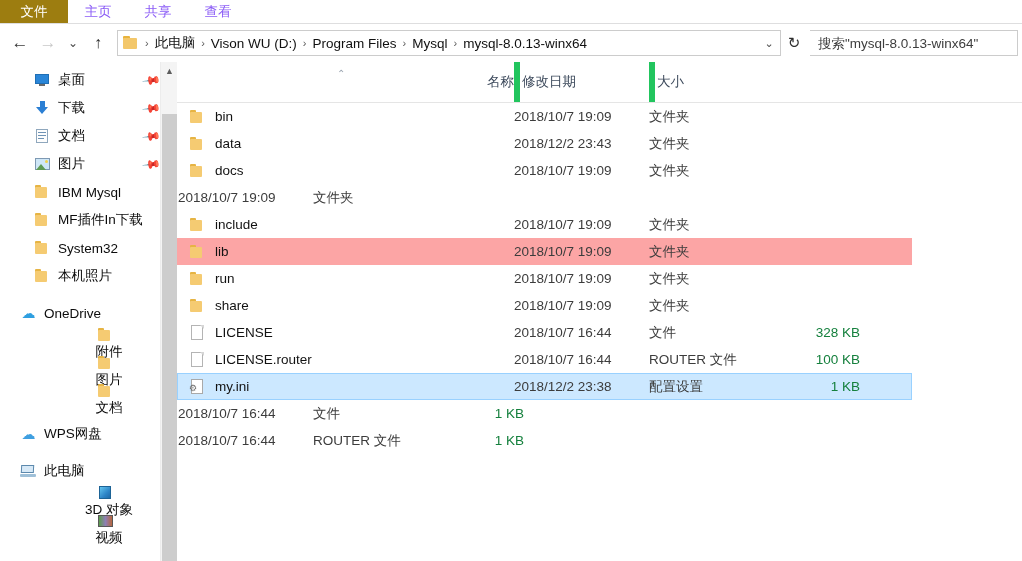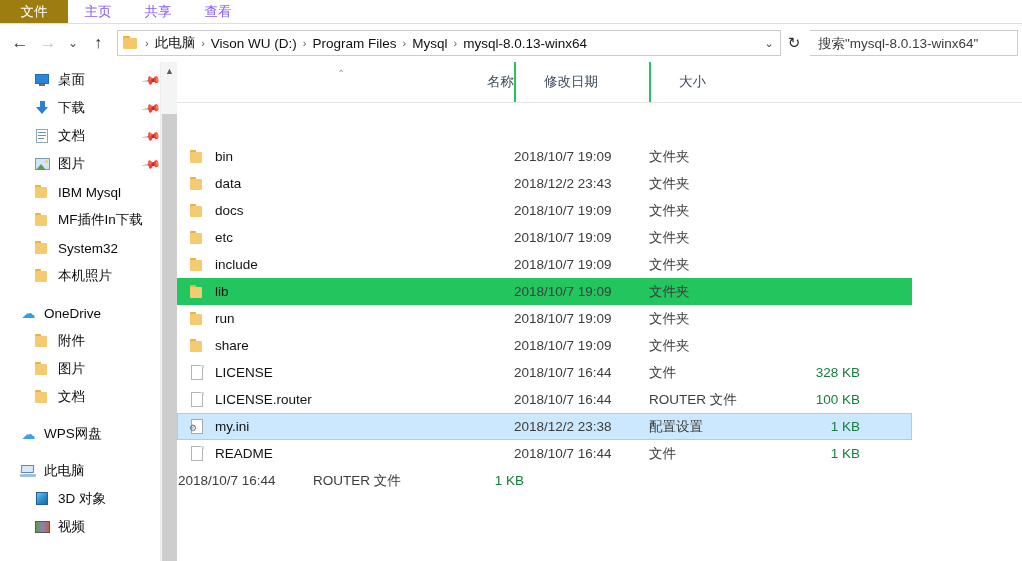--- a/index.html
+++ b/index.html
@@ -149,21 +149,21 @@
   .nav-item {
     height: 28px;
     display: flex;
     align-items: center;
     padding-left: 34px;
     position: relative;
     cursor: default;
     white-space: nowrap;
   }
   .nav-item.root { padding-left: 20px; }
-  .nav-item.sub2 { padding-left: 34px; }
+  .nav-item.sub2 { padding-left: 34px; flex-direction: column; }
   .nav-label {
     font-size: 13.5px;
     color: #0c0c0c;
     margin-left: 7px;
   }
   .nav-gap { height: 9px; }
   .pin {
     position: absolute;
     right: 22px; top: 50%;
     transform: translateY(-50%) rotate(38deg);
@@ -296,47 +296,47 @@
     align-items: center;
     border-bottom: 1px solid #e5e5e5;
     background: #ffffff;
     position: relative;
   }
   .col {
     height: 100%;
     display: flex; align-items: center;
     font-size: 13.5px;
     color: #3d4a5c;
-    padding-left: 28px;
-    border-left: 2px solid #22c55e;
+    padding-left: 2px;
+    border-left: 6px solid #22c55e;
     position: relative;
     cursor: default;
   }
   .col:first-child { border-left: none; padding-left: 22px; }
   .col-name { width: 337px; flex: 0 0 337px; justify-content: flex-end; }
   .col-date { width: 135px; flex: 0 0 135px; }
   .col-type { width: 122px; flex: 0 0 122px; }
   .col-size { width: 102px; flex: 0 0 102px; }
   .sort-caret {
     position: absolute;
     left: 160px; top: 6px;
     font-size: 10px; color: #9aa4b0;
   }
 
-  .rows { position: relative; margin-top: 40px; }
+  .rows { position: relative; }
   .row {
     height: 27px;
     display: flex;
     align-items: center;
     width: 735px;
     cursor: default;
     border: 1px solid transparent;
   }
   .row.hover {
-    background: #22c55e;
+    background: #fca5a5;
   }
   .row.selected {
     background: #cce8ff;
     border: 1px solid #99d1ff;
   }
   .cell {
     font-size: 13.5px;
     color: #121212;
     white-space: nowrap;
     overflow: hidden;
@@ -623,86 +623,79 @@
               <span class="body"></span>
             </span>
           <span>docs</span>
         </div>
         <div class="cell cell-date">2018/10/7 19:09</div>
         <div class="cell cell-type">文件夹</div>
         <div class="cell cell-size"></div>
       </div>
 
       <div class="row">
+        <div class="cell cell-date">2018/10/7 19:09</div>
+        <div class="cell cell-type">文件夹</div>
+        <div class="cell cell-size"></div>
+      </div>
+
+      <div class="row">
         <div class="cell cell-name">
           <span class="ico ico-folder">
               <span class="tab"></span>
               <span class="body"></span>
             </span>
-          <span>etc</span>
+          <span>include</span>
         </div>
         <div class="cell cell-date">2018/10/7 19:09</div>
         <div class="cell cell-type">文件夹</div>
         <div class="cell cell-size"></div>
       </div>
 
-      <div class="row">
+      <div class="row hover">
         <div class="cell cell-name">
           <span class="ico ico-folder">
               <span class="tab"></span>
               <span class="body"></span>
             </span>
-          <span>include</span>
+          <span>lib</span>
         </div>
         <div class="cell cell-date">2018/10/7 19:09</div>
         <div class="cell cell-type">文件夹</div>
         <div class="cell cell-size"></div>
       </div>
 
-      <div class="row hover">
+      <div class="row">
         <div class="cell cell-name">
           <span class="ico ico-folder">
               <span class="tab"></span>
               <span class="body"></span>
             </span>
-          <span>lib</span>
+          <span>run</span>
         </div>
         <div class="cell cell-date">2018/10/7 19:09</div>
         <div class="cell cell-type">文件夹</div>
         <div class="cell cell-size"></div>
       </div>
 
       <div class="row">
         <div class="cell cell-name">
           <span class="ico ico-folder">
               <span class="tab"></span>
               <span class="body"></span>
             </span>
-          <span>run</span>
+          <span>share</span>
         </div>
         <div class="cell cell-date">2018/10/7 19:09</div>
         <div class="cell cell-type">文件夹</div>
         <div class="cell cell-size"></div>
       </div>
 
       <div class="row">
         <div class="cell cell-name">
-          <span class="ico ico-folder">
-              <span class="tab"></span>
-              <span class="body"></span>
-            </span>
-          <span>share</span>
-        </div>
-        <div class="cell cell-date">2018/10/7 19:09</div>
-        <div class="cell cell-type">文件夹</div>
-        <div class="cell cell-size"></div>
-      </div>
-
-      <div class="row">
-        <div class="cell cell-name">
           <span class="ico ico-file">
               <span class="page"></span>
               <span class="fold"></span>
             </span>
           <span>LICENSE</span>
         </div>
         <div class="cell cell-date">2018/10/7 16:44</div>
         <div class="cell cell-type">文件</div>
         <div class="cell cell-size">328 KB</div>
       </div>
@@ -727,27 +720,20 @@
               <span class="gear">⚙</span>
             </span>
           <span>my.ini</span>
         </div>
         <div class="cell cell-date">2018/12/2 23:38</div>
         <div class="cell cell-type">配置设置</div>
         <div class="cell cell-size">1 KB</div>
       </div>
 
       <div class="row">
-        <div class="cell cell-name">
-          <span class="ico ico-file">
-              <span class="page"></span>
-              <span class="fold"></span>
-            </span>
-          <span>README</span>
-        </div>
         <div class="cell cell-date">2018/10/7 16:44</div>
         <div class="cell cell-type">文件</div>
         <div class="cell cell-size">1 KB</div>
       </div>
 
       <div class="row">
         <div class="cell cell-date">2018/10/7 16:44</div>
         <div class="cell cell-type">ROUTER 文件</div>
         <div class="cell cell-size">1 KB</div>
       </div>

